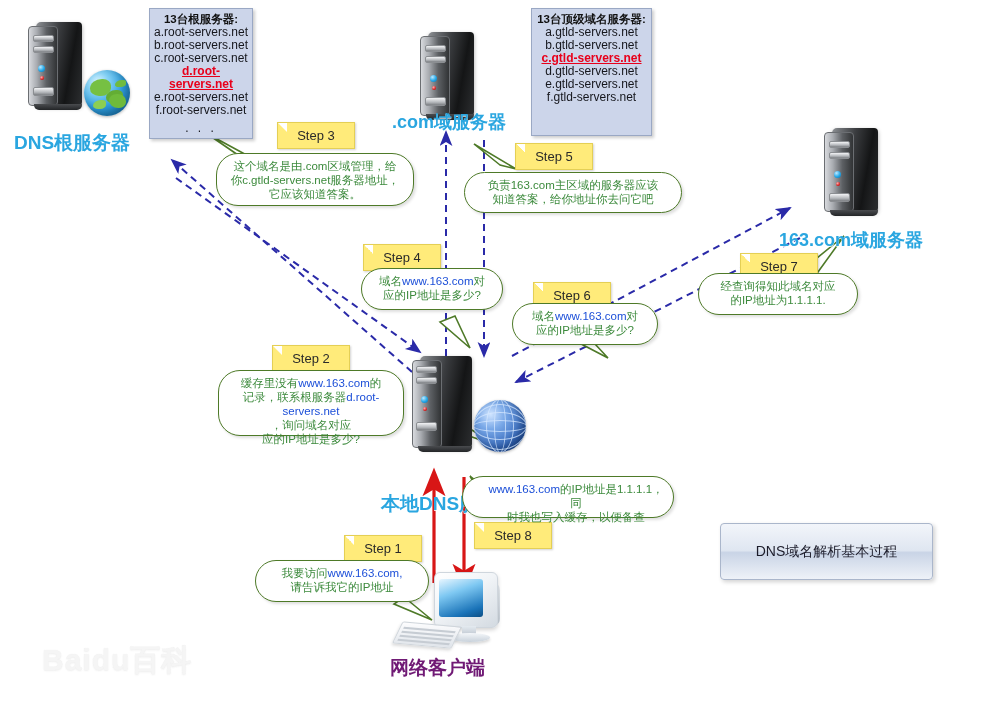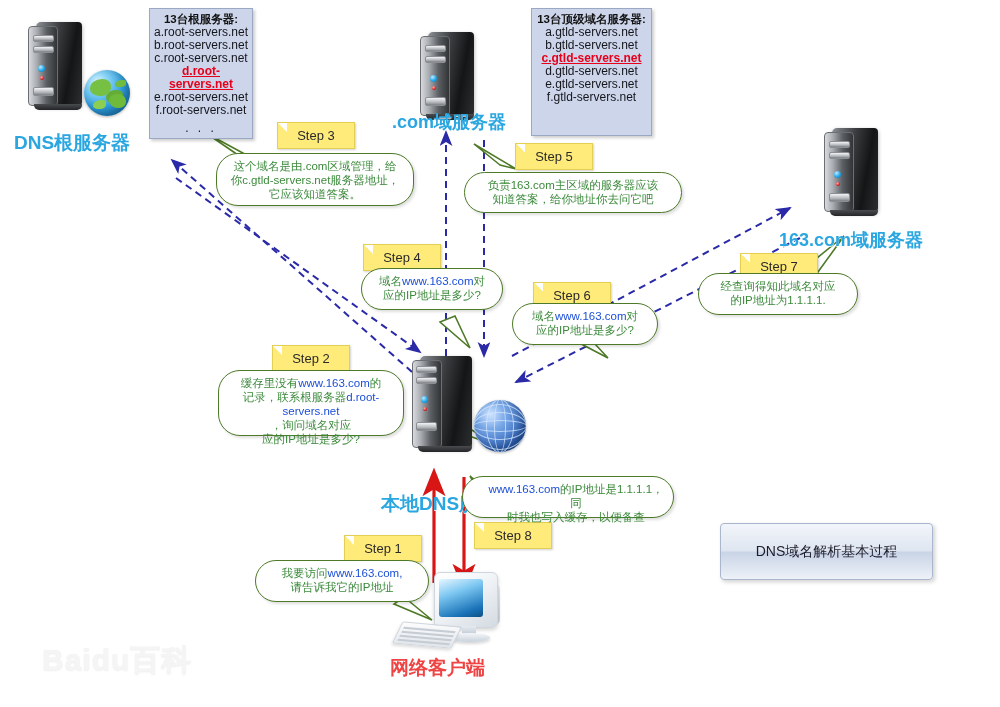--- a/index.html
+++ b/index.html
@@ -362,21 +362,21 @@
       </div>
     <div class="crt-neck"></div>
     <div class="crt-foot"></div>
     <div class="keyboard">
       <i class="k1"></i>
         <i class="k2"></i>
         <i class="k3"></i>
         <i class="k4"></i>
     </div>
   </div>
-  <div class="srvlabel" style="left:390px;top:655px;font-size:19px;color:#ef4444;">
+  <div class="srvlabel" style="left:390px;top:655px;font-size:19px;color:#701a75;">
     <span>网络客户端</span>
   </div>
 
   <div class="step" style="left:277px;top:122px;width:78px;height:27px;">
       <span>Step 3</span>
     </div>
   <div class="step" style="left:515px;top:143px;width:78px;height:27px;">
       <span>Step 5</span>
     </div>
   <div class="step" style="left:740px;top:253px;width:78px;height:27px;">

